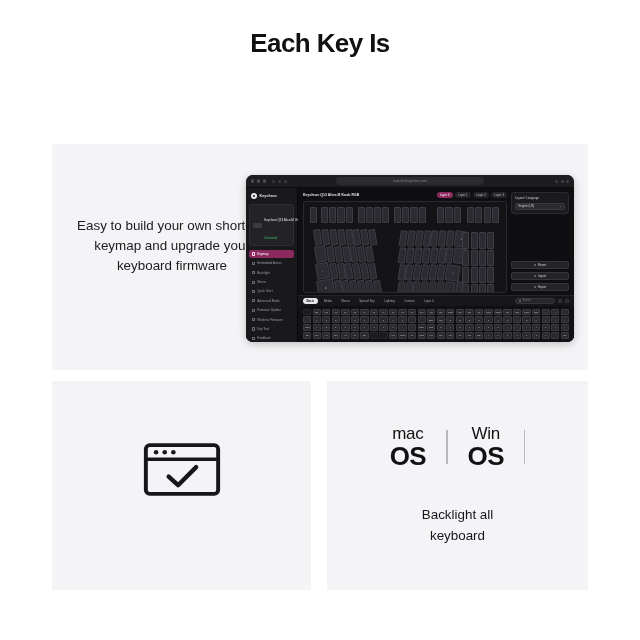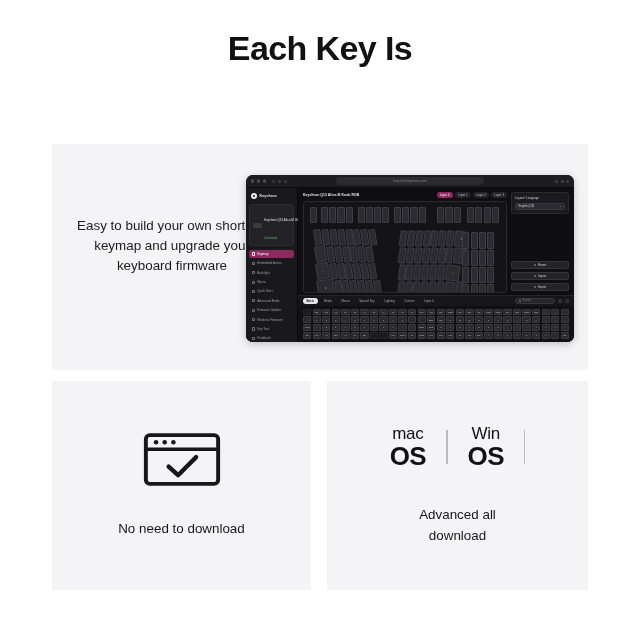--- a/index.html
+++ b/index.html
@@ -9,21 +9,21 @@
     font-family: "Liberation Sans", sans-serif;
     overflow: hidden;
   }
 
   .page { position: relative; width: 640px; height: 640px; background:#fff; }
 
   
   .heading {
     position: absolute; left: 0; top: 26px; width: 640px;
     text-align: center;
-    font-size: 34px; font-weight: 700; line-height: 1.32;
+    font-size: 26px; font-weight: 700; line-height: 1.32;
     letter-spacing: -0.6px; color: #111113;
   }
   .heading .ln { display: block; }
 
   
   .card { position: absolute; background: #f4f4f6; }
   #card-top    { left: 52px;  top: 144px; width: 536px; height: 226px; }
   #card-left   { left: 52px;  top: 381px; width: 259px; height: 209px; }
   #card-right  { left: 327px; top: 381px; width: 261px; height: 209px; }
 
@@ -565,39 +565,38 @@
     <div class="bcard-inner">
       <svg class="winicon" viewBox="0 0 100 70">
         <rect x="4" y="4" width="92" height="62" rx="5" ry="5" fill="none" stroke="#17171a" stroke-width="5"></rect>
         <line x1="4" y1="22" x2="96" y2="22" stroke="#17171a" stroke-width="4.5"></line>
         <circle cx="17" cy="13" r="2.9" fill="#17171a"></circle>
         <circle cx="28" cy="13" r="2.9" fill="#17171a"></circle>
         <circle cx="39" cy="13" r="2.9" fill="#17171a"></circle>
         <polyline points="33,44 45,55 68,32" fill="none" stroke="#17171a" stroke-width="5.5" stroke-linecap="round" stroke-linejoin="round"></polyline>
       </svg>
       <div class="bcaption">
-        <div>No need to download</div>
       </div>
     </div>
   </div>
 
   <div class="card" id="card-right">
     <div class="bcard-inner">
       <div class="oslogos">
         <div class="osblock">
           <span class="ossmall">mac</span>
           <span class="osbig">OS</span>
         </div>
         <span class="osdiv"></span>
         <div class="osblock">
           <span class="ossmall">Win</span>
           <span class="osbig">OS</span>
         </div>
         <span class="osdiv"></span>
       </div>
       <div class="bcaption">
-        <div>Advanced all</div>
-        <div>download</div>
+        <div>Backlight all</div>
+        <div>keyboard</div>
       </div>
     </div>
   </div>
 
 </div>
 
 </body></html>

